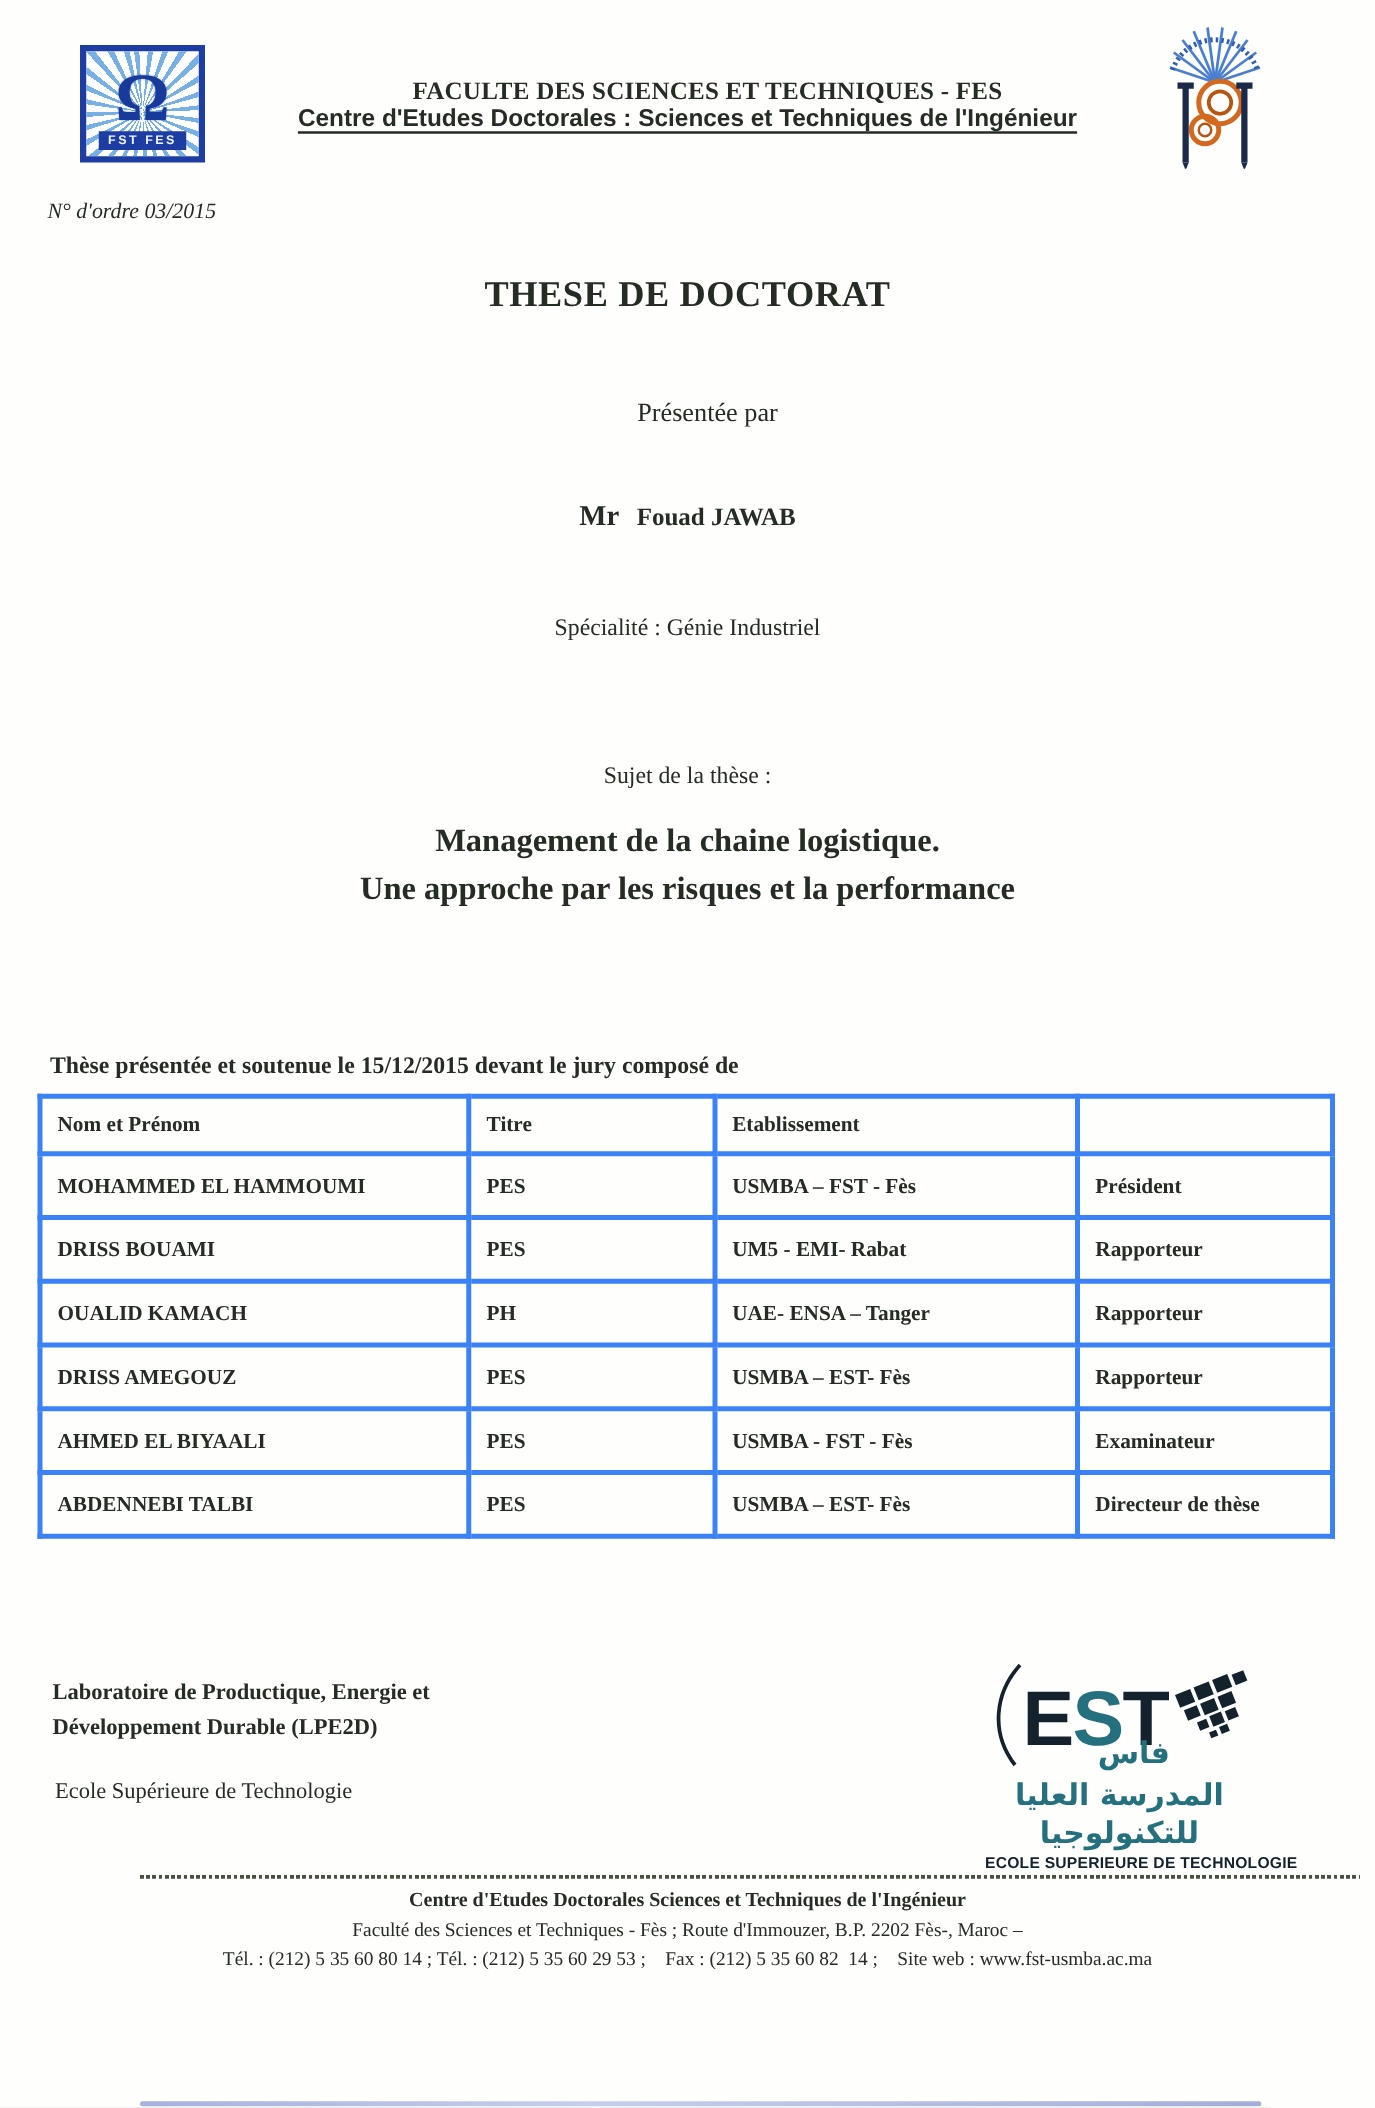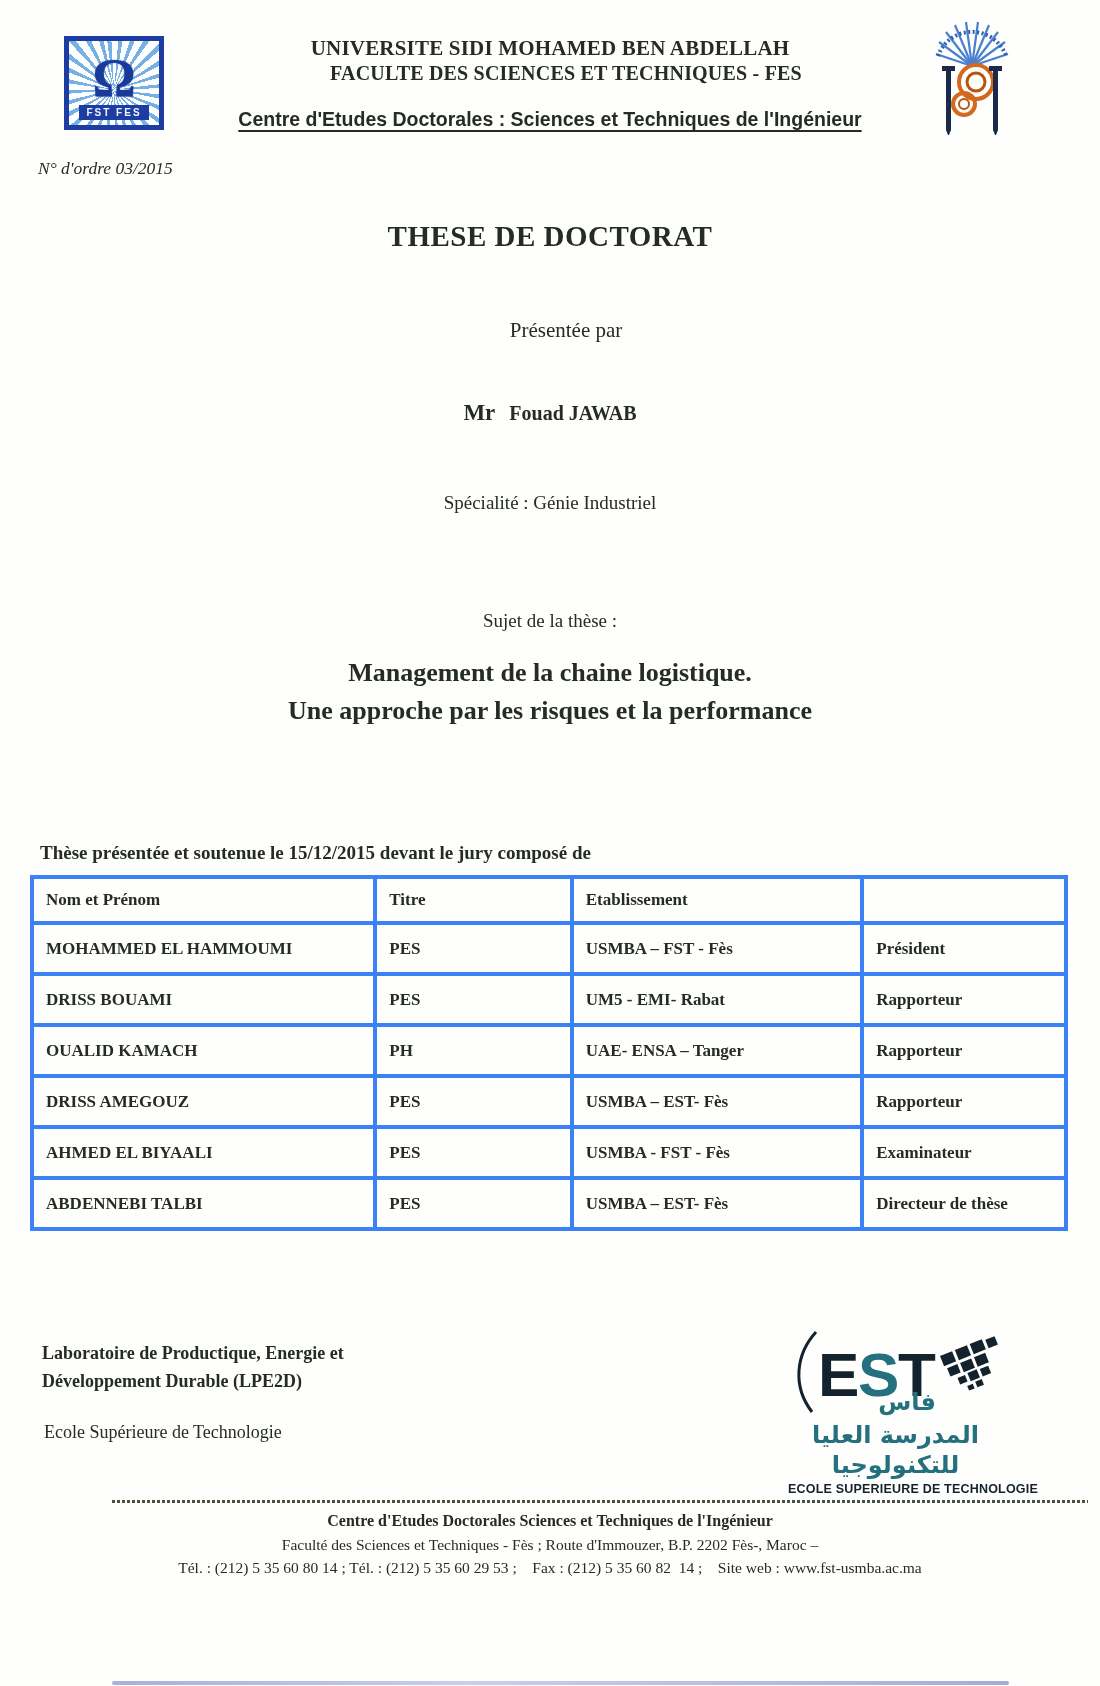--- a/index.html
+++ b/index.html
@@ -12,21 +12,21 @@
     color:#242c23;
     overflow:hidden;
   }
   .abs{position:absolute;}
   .center{left:0;right:0;text-align:center;}
 
   
   .hdr-university{top:36px;font-size:21px;font-weight:bold;letter-spacing:.2px;}
   .hdr-faculty{top:62px;font-size:20px;font-weight:bold;letter-spacing:.2px;padding-left:32px;}
   .hdr-centre{
-    top:108px;font-size:19.5px;font-weight:bold;
+    top:84px;font-size:19.5px;font-weight:bold;
     font-family:"Liberation Sans",sans-serif;
     text-decoration:underline;text-underline-offset:4px;text-decoration-thickness:2px;
   }
 
   
   .fst-logo{
     left:64px;top:36px;width:100px;height:94px;
     border:5px solid #1d3da2;background:#fff;box-sizing:border-box;
     overflow:hidden;
   }
@@ -119,21 +119,20 @@
 <body>
 
 <div class="page">
 
   <div class="abs fst-logo">
     <div class="fst-rays"></div>
     <div class="fst-glyph">Ω</div>
     <div class="fst-banner">FST FES</div>
   </div>
 
-  <div class="abs center hdr-university">UNIVERSITE SIDI MOHAMED BEN ABDELLAH</div>
   <div class="abs center hdr-faculty">FACULTE DES SCIENCES ET TECHNIQUES - FES</div>
   <div class="abs center hdr-centre">Centre d'Etudes Doctorales : Sciences et Techniques de l'Ingénieur</div>
 
   <div class="abs usmba-logo">
     <svg width="84" height="116" viewBox="0 0 84 116">
 
       <g stroke="#4a7fd0" stroke-width="2.2">
         <line x1="42" y1="46" x2="6" y2="34"></line>
           <line x1="42" y1="46" x2="9" y2="22"></line>
         <line x1="42" y1="46" x2="16" y2="12"></line>

